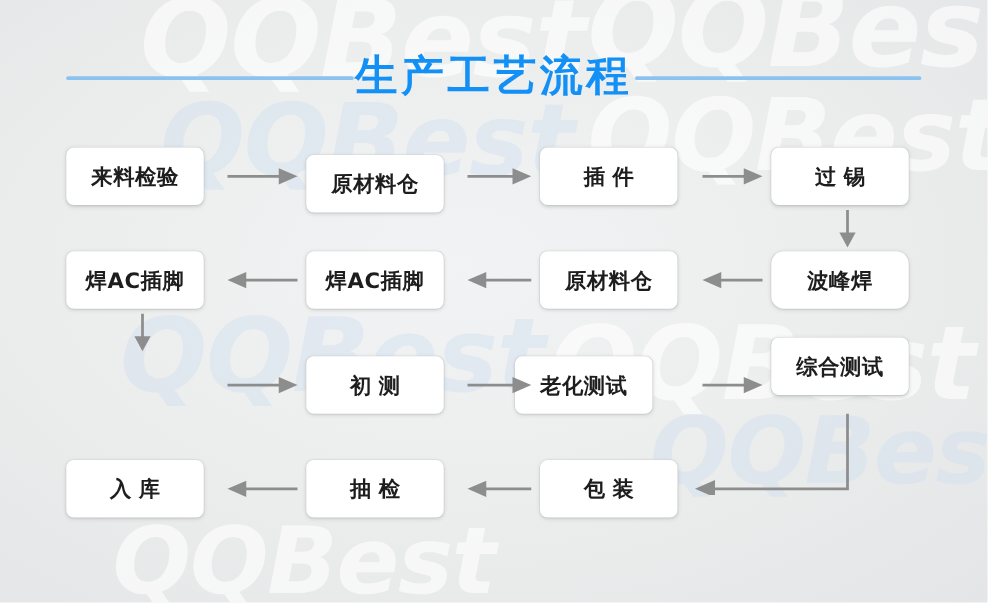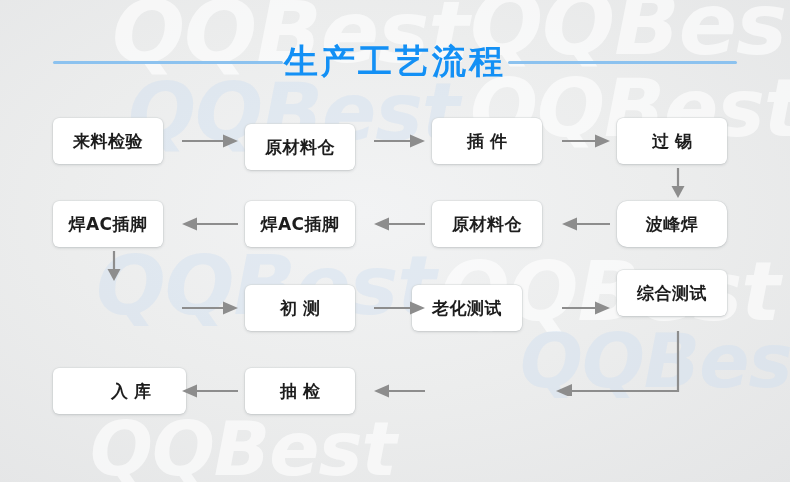--- a/index.html
+++ b/index.html
@@ -197,22 +197,23 @@
   <svg class="arrow-h" style="left:561px; top:300px;" width="50" height="16" viewBox="0 0 50 16">
     <path d="M1 8 H36" stroke="#8d8d8d" stroke-width="2.2" fill="none"></path>
     <path d="M34 1.5 L49 8 L34 14.5 Z" fill="#8d8d8d"></path>
   </svg>
 
   <svg class="elbow" style="left:540px; top:330px;" width="145" height="66" viewBox="0 0 145 66">
     <path d="M138 1 V61 H30" stroke="#8d8d8d" stroke-width="2.2" fill="none"></path>
     <path d="M32 54 L16 61 L32 68 Z" fill="#8d8d8d"></path>
   </svg>
 
-  <div class="node wide2" style="left:53px;  top:368px;padding-left:23px;">入库</div>
+  <div class="node wide2" style="left:53px;  top:368px;">入库</div>
   <div class="node wide2" style="left:245px; top:368px;">抽检</div>
+  <div class="node wide2" style="left:432px; top:368px;">包装</div>
 
   <svg class="arrow-h" style="left:181px; top:383px;" width="58" height="16" viewBox="0 0 58 16">
     <path d="M57 8 H14" stroke="#8d8d8d" stroke-width="2.2" fill="none"></path>
     <path d="M16 1.5 L1 8 L16 14.5 Z" fill="#8d8d8d"></path>
   </svg>
   <svg class="arrow-h" style="left:373px; top:383px;" width="53" height="16" viewBox="0 0 53 16">
     <path d="M52 8 H14" stroke="#8d8d8d" stroke-width="2.2" fill="none"></path>
     <path d="M16 1.5 L1 8 L16 14.5 Z" fill="#8d8d8d"></path>
   </svg>
 

